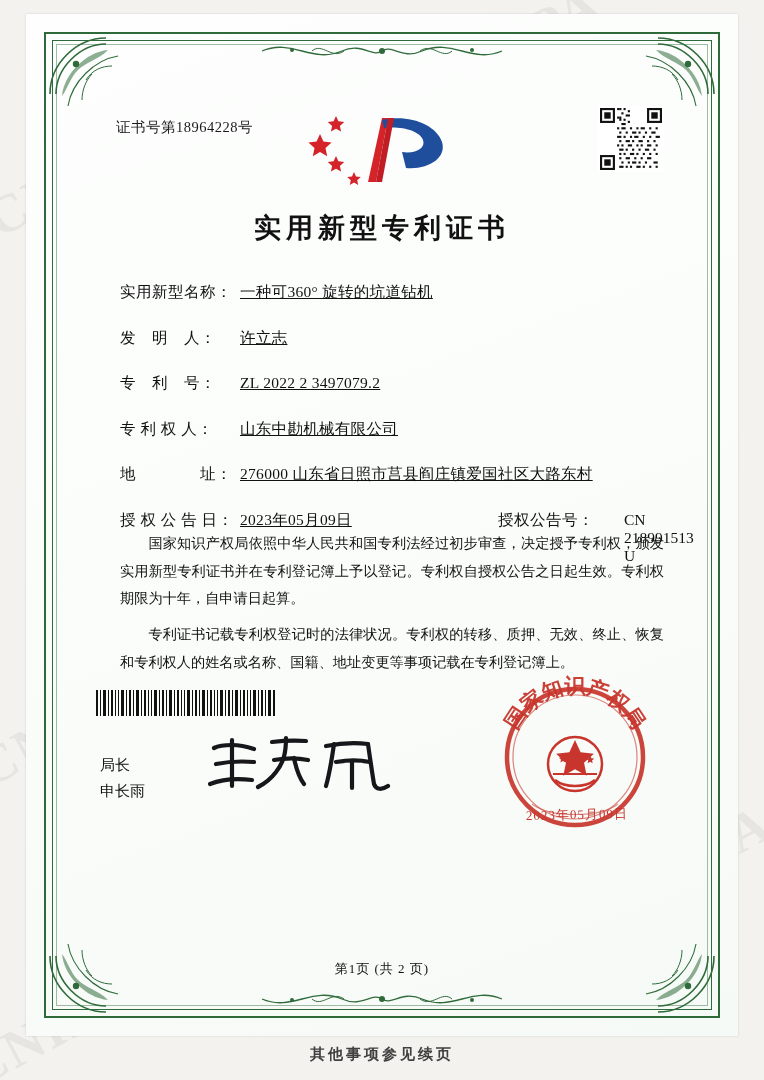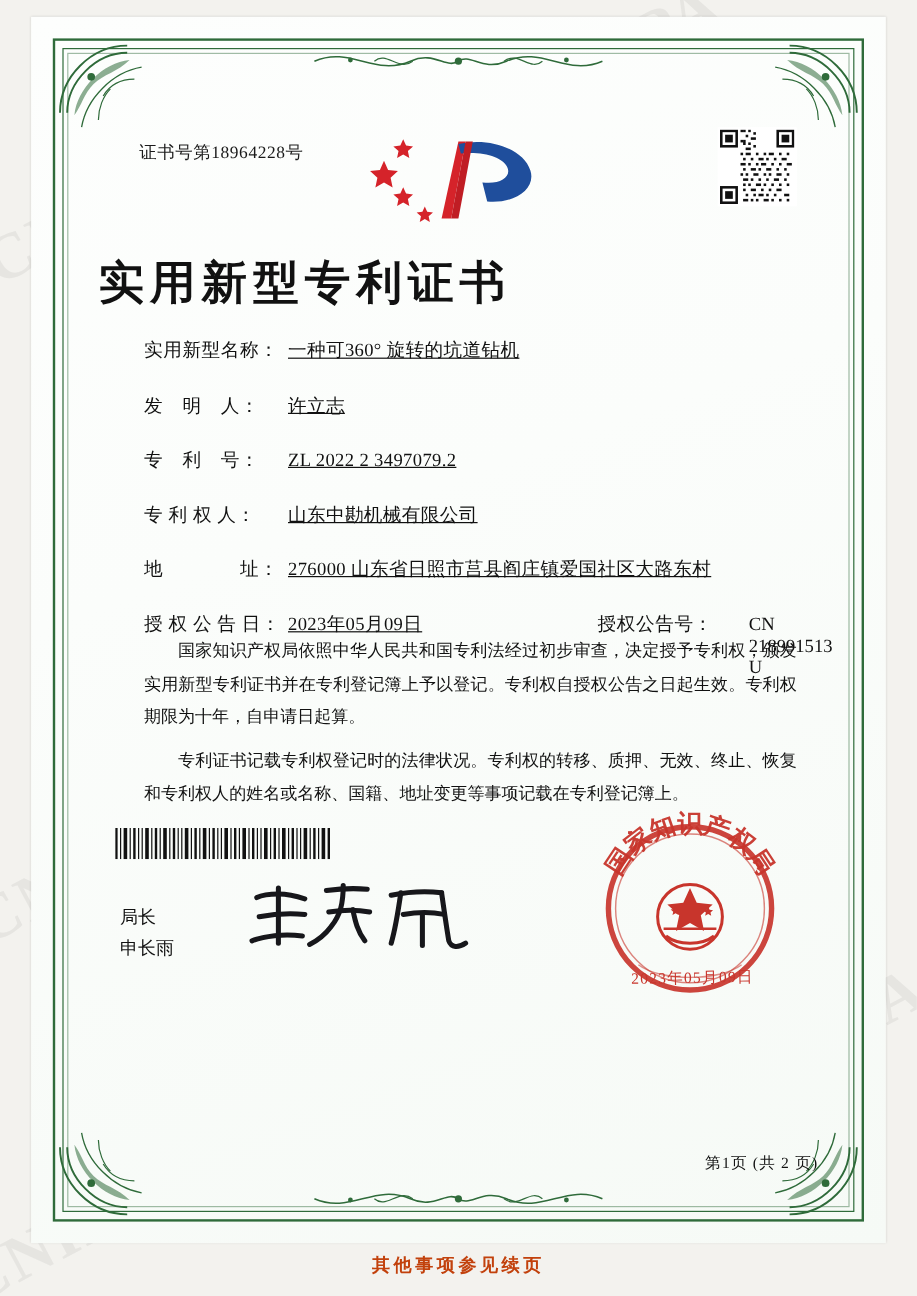--- a/index.html
+++ b/index.html
@@ -115,22 +115,22 @@
     top: 48px;
     width: 160px;
     height: 82px;
   }
 
   .title {
     position: absolute;
     left: 0;
     right: 0;
     top: 150px;
-    text-align: left;
-    font-size: 38px;
+    text-align: center;
+    font-size: 27px;
     font-weight: bold;
     letter-spacing: 5px;
     color: #111;
     font-family: "Liberation Serif", serif;
   }
 
   
   .fields {
     position: absolute;
     left: 38px;
@@ -223,35 +223,35 @@
     color: #c8352c;
     letter-spacing: 1px;
     transform: rotate(-1deg);
   }
 
   
   .page-no {
     position: absolute;
     left: 0; right: 0;
     bottom: 14px;
-    text-align: right;
+    text-align: center;
     font-size: 13px;
     color: #111;
     letter-spacing: 1px;
   }
   .note {
     position: absolute;
     left: 0;
     right: 0;
     bottom: 16px;
     text-align: center;
     font-size: 15px;
     font-weight: bold;
     letter-spacing: 3px;
-    color: #c2410c;
+    color: #404040;
     z-index: 5;
   }
 </style>
 </head>
 <body>
 
 <div class="watermark-layer">
   <div class="wm" style="left:-20px; top:150px; font-size:54px;">CNIPA</div>
   <div class="wm" style="left:205px; top:80px; font-size:54px;">CNIPA</div>
   <div class="wm" style="left:430px; top:10px; font-size:54px;">CNIPA</div>

